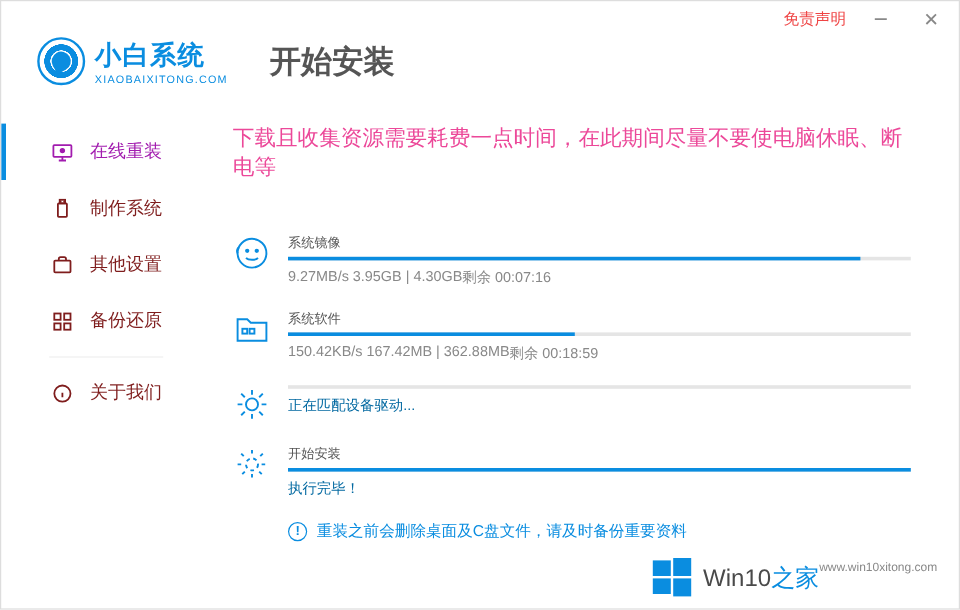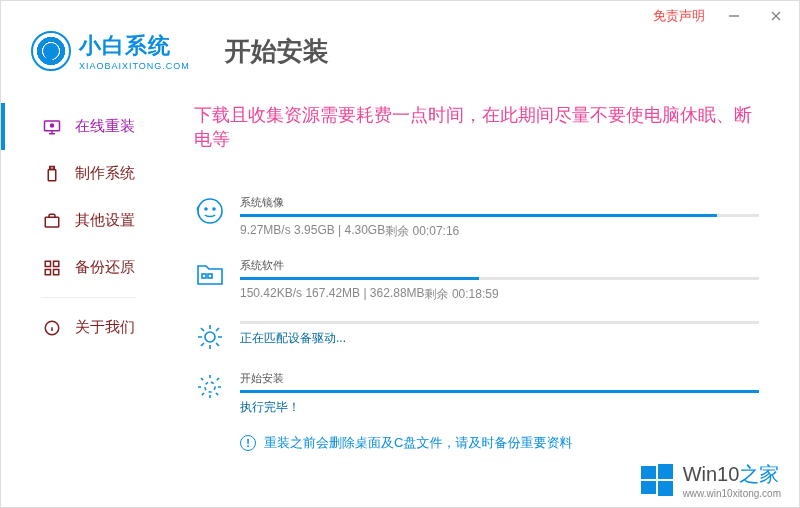--- a/index.html
+++ b/index.html
@@ -29,21 +29,21 @@
 .task-body{flex:1}
 .task-title{font-size:11px;color:#555;margin-bottom:4px}
 .bar{height:3px;background:#e5e5e5;position:relative;margin-bottom:6px}
 .bar-fill{height:100%;background:#0a8de0;position:absolute;left:0;top:0}
 .task-foot{display:flex;justify-content:flex-start;font-size:12px;color:#888}
 .task-status{font-size:12px;color:#0369a1;margin-top:2px}
 .warn{display:flex;align-items:center;gap:8px;color:#0a8de0;font-size:13px;margin-top:10px;margin-left:46px}
 .warn-icon{width:16px;height:16px;border:1.5px solid #0a8de0;border-radius:50%;display:flex;align-items:center;justify-content:center;font-size:11px;font-weight:bold}
 .watermark{position:absolute;right:18px;bottom:8px;display:flex;align-items:center;gap:8px}
 .wm-logo{width:36px;height:36px}
-.wm-text{display:flex;flex-direction:column;align-items:flex-start}
+.wm-text{display:flex;align-items:flex-start}
 .wm-main{font-size:20px;color:#4a4a4a}
 .wm-main .accent{color:#0a8de0}
 .wm-sub{font-size:10px;color:#888}
 </style>
 </head>
 <body>
 
 <div class="topbar">
   <span class="top-link">免责声明</span>
   <div class="top-ctrl">

